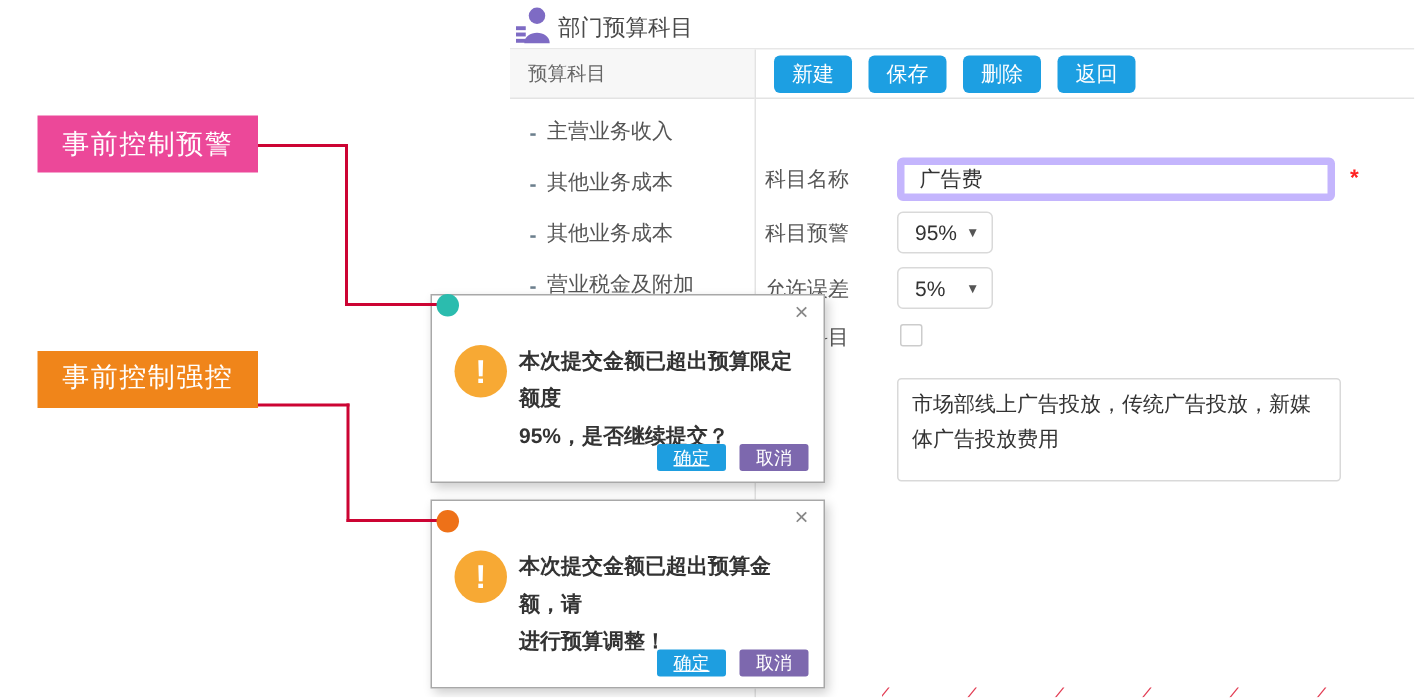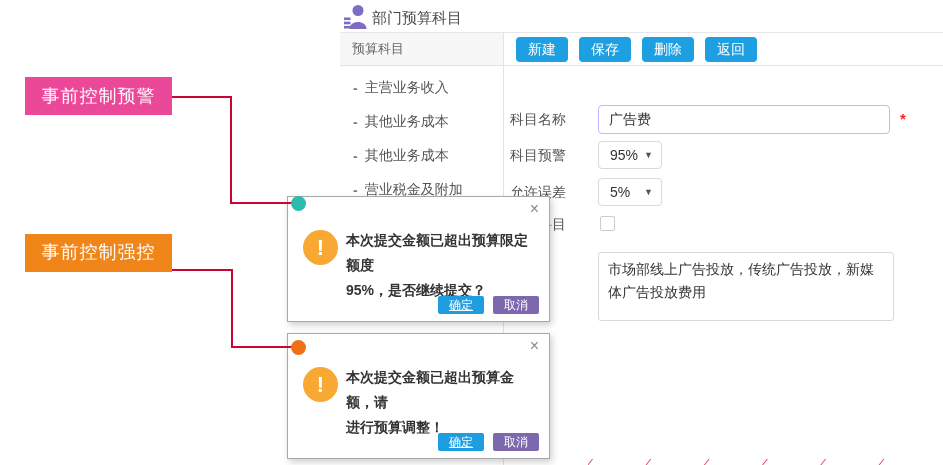--- a/index.html
+++ b/index.html
@@ -24,21 +24,21 @@
     font-size:14px; border:none; border-radius:4px; cursor:pointer; }
   .v-divider { left:503px; top:33px; width:1px; height:432px; background:#e3e3e3; }
 
   
   .tree-item { left:340px; width:160px; height:20px; padding-left:13px; font-size:14px;
     color:#555; display:flex; align-items:center; gap:7px; cursor:pointer; }
   .tree-minus { color:#6c7f8d; font-weight:bold; font-size:14px; line-height:14px; }
 
   
   .f-label { left:510px; font-size:14px; color:#555; }
-  .f-input { left:598px; width:292px; height:29px; border:1px solid #c4b5fd; border-radius:4px;
+  .f-input { left:598px; width:292px; height:29px; border:5px solid #c4b5fd; border-radius:4px;
     padding:0 10px; font-size:14px; color:#333; font-family:inherit; }
   .req { left:900px; color:#ff2222; font-size:15px; font-weight:bold; }
   .f-select { left:598px; width:64px; height:28px; border:1px solid #d9d9d9; border-radius:4px;
     background:#fff; display:flex; align-items:center; padding:0 8px 0 11px; cursor:pointer; }
   .f-select .val { flex:1; font-size:14px; color:#333; }
   .f-select .caret { font-size:9px; color:#555; }
   .f-check { left:600px; width:15px; height:15px; border:1px solid #ccc; border-radius:2px;
     background:#fff; cursor:pointer; }
   .f-textarea { left:598px; top:252px; width:296px; height:69px; border:1px solid #d9d9d9;
     border-radius:3px; padding:5px 9px; font-size:14px; line-height:23px; color:#333;

